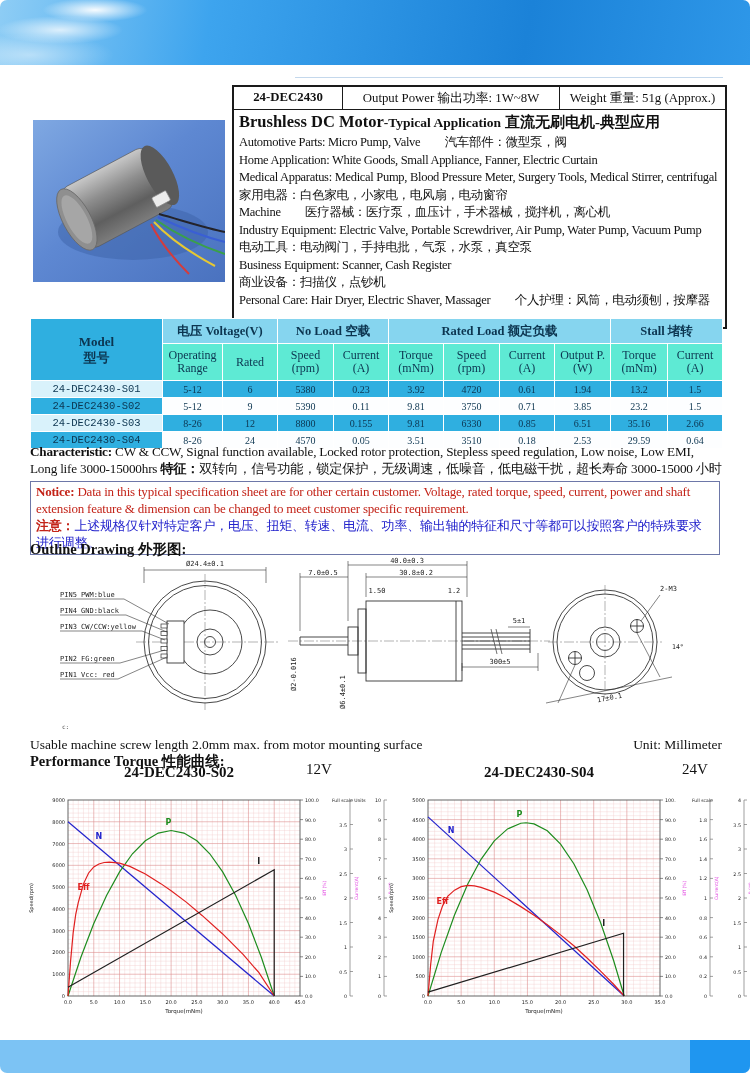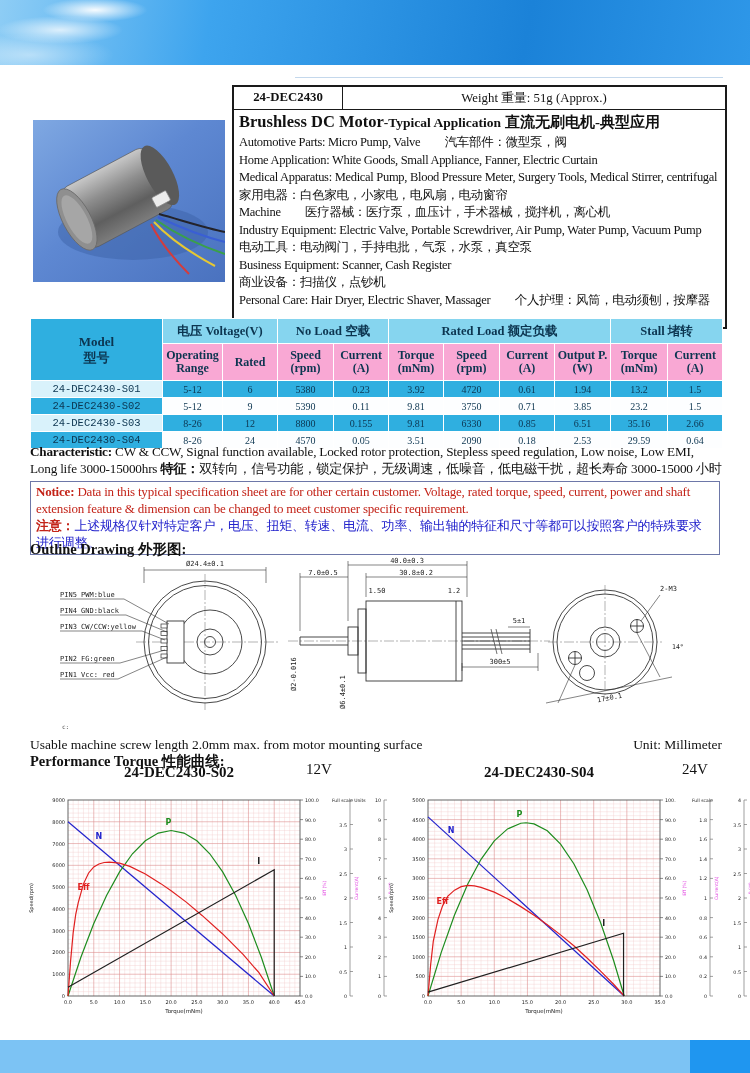--- a/index.html
+++ b/index.html
@@ -1,17 +1,17 @@
 <!DOCTYPE html>
 <html><head>
 <meta charset="utf-8">
 <style>
   html,body{margin:0;padding:0;background:#fff;}
   .page{position:relative;width:750px;height:1073px;background:#ffffff;overflow:hidden;
-        font-family:"Liberation Serif",serif;color:#111;}
+        font-family:"Liberation Serif",serif;color:#111;border-radius:7px;}
 
   
   .banner{position:absolute;left:0;top:0;width:750px;height:65px;
     background:
       radial-gradient(ellipse 70px 16px at 95px 10px, rgba(255,255,255,.95), rgba(255,255,255,0) 75%),
       radial-gradient(ellipse 90px 20px at 60px 30px, rgba(255,255,255,.75), rgba(255,255,255,0) 70%),
       radial-gradient(ellipse 120px 30px at 30px 55px, rgba(255,255,255,.45), rgba(255,255,255,0) 70%),
       linear-gradient(100deg,#8ecdf5 0%,#3da4ee 28%,#1b82d8 70%,#2e97e8 100%);}
   .rule-top{position:absolute;left:295px;top:77px;width:428px;height:1px;background:#c4d8ec;}
 
@@ -31,21 +31,21 @@
   .t-mid{font-weight:bold;font-size:13.5px;}
   .t-cn{font-weight:bold;font-size:15px;}
   .app-line{font-size:12.5px;line-height:17.5px;letter-spacing:-0.3px;white-space:nowrap;overflow:hidden;}
 
   
   table.spec{position:absolute;left:30px;top:318px;width:692px;border-collapse:collapse;
     color:#0c3550;table-layout:fixed;}
   .spec th,.spec td{border:1px solid #ffffff;text-align:center;vertical-align:middle;padding:0;overflow:hidden;}
   .spec .hdr-model{background:#2fafe0;font-weight:bold;font-size:13px;line-height:16px;}
   .spec .hdr-group{background:#86d5ef;font-weight:bold;font-size:12.5px;height:24px;margin-top:28px;}
-  .spec .hdr-sub{background:#f9a8d4;font-size:12px;line-height:13px;height:36px;font-weight:bold;}
+  .spec .hdr-sub{background:#5eead4;font-size:12px;line-height:13px;height:36px;font-weight:normal;}
   .spec td{font-size:10px;height:16px;}
   .spec td.model{font-family:"Liberation Mono",monospace;font-size:10.5px;}
   .spec tbody tr:nth-child(odd) td{background:#2fafe0;}
   .spec tbody tr:nth-child(odd) td.model{background:#d9f2fb;}
   .spec tbody tr:nth-child(even) td{background:#fdfeff;}
   .spec tbody tr:nth-child(even) td.model{background:#2fafe0;}
 
   .charact{position:absolute;left:30px;top:443px;width:692px;font-size:13.2px;line-height:1.32;letter-spacing:-0.2px;}
   .notice{position:absolute;left:30px;top:481px;width:678px;border:1px solid #6d77a8;
     padding:2px 5px;font-size:13px;line-height:1.3;letter-spacing:-0.2px;}
@@ -102,20 +102,21 @@
       <path d="M121 102 C 136 118, 156 132, 182 146" stroke="#e6c832"></path>
       <path d="M123 100 C 140 112, 162 124, 192 134" stroke="#3aa04a"></path>
       <path d="M125 97 C 144 106, 168 116, 192 122" stroke="#3a5fd4"></path>
       <path d="M126 94 C 148 100, 172 108, 192 112" stroke="#23232a"></path>
     </g>
   </svg>
 
   <div class="infobox">
     <div class="ib-row1">
       <div class="c ib-c1">24-DEC2430</div>
+      <div class="c ib-c2">Output Power  输出功率: 1W~8W</div>
       <div class="c ib-c3">Weight  重量: 51g (Approx.)</div>
     </div>
     <div class="ib-body">
       <div class="title-line">
         <span class="t-big">Brushless DC Motor</span><span class="t-mid">-Typical Application</span>
         <span class="t-cn">直流无刷电机-典型应用</span>
       </div>
       <div class="app-line">Automotive Parts: Micro Pump, Valve　　汽车部件：微型泵，阀</div>
       <div class="app-line">Home Application: White Goods, Small Appliance, Fanner, Electric Curtain</div>
       <div class="app-line">Medical Apparatus: Medical Pump, Blood Pressure Meter, Surgery Tools, Medical Stirrer, centrifugal</div>
@@ -207,21 +208,21 @@
         <td>35.16</td>
           <td>2.66</td>
       </tr>
       <tr>
         <td class="model">24-DEC2430-S04</td>
         <td>8-26</td>
           <td>24</td>
         <td>4570</td>
           <td>0.05</td>
         <td>3.51</td>
-          <td>2090</td>
+          <td>3510</td>
         <td>0.18</td>
           <td>2.53</td>
         <td>29.59</td>
           <td>0.64</td>
       </tr>
     </tbody>
   </table>
 
   <div class="charact">
     <b>Characteristic:</b>

